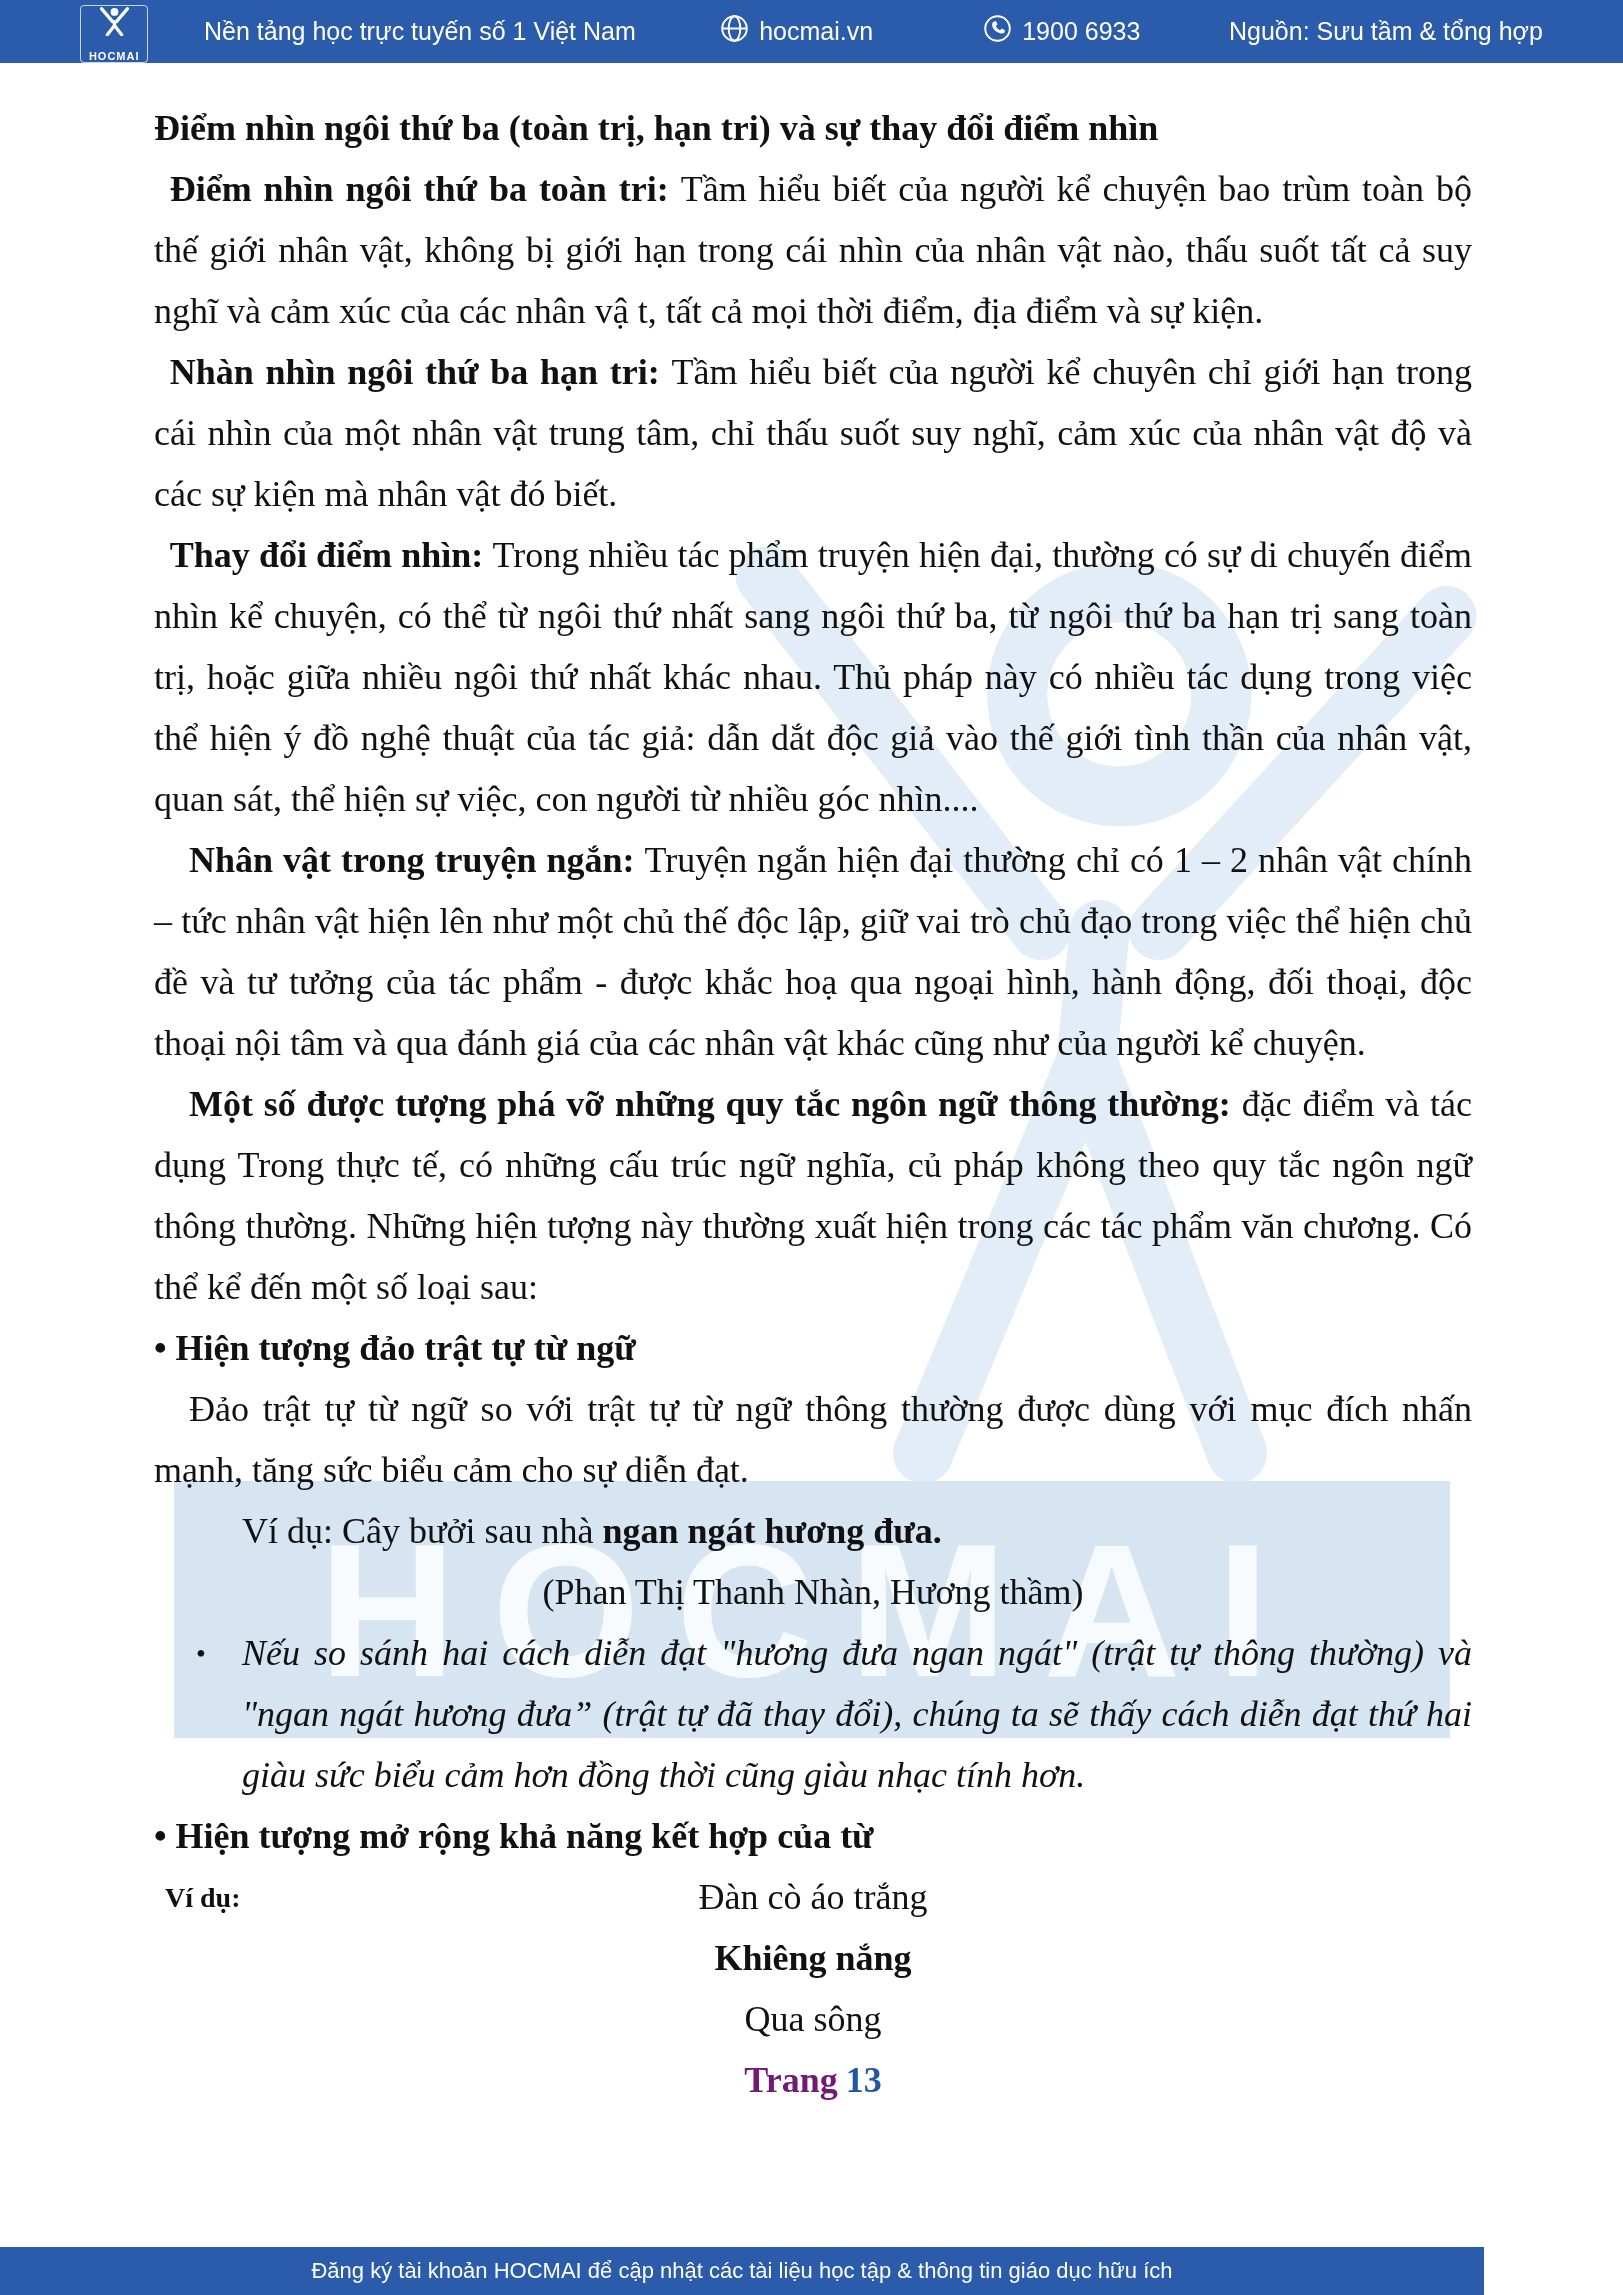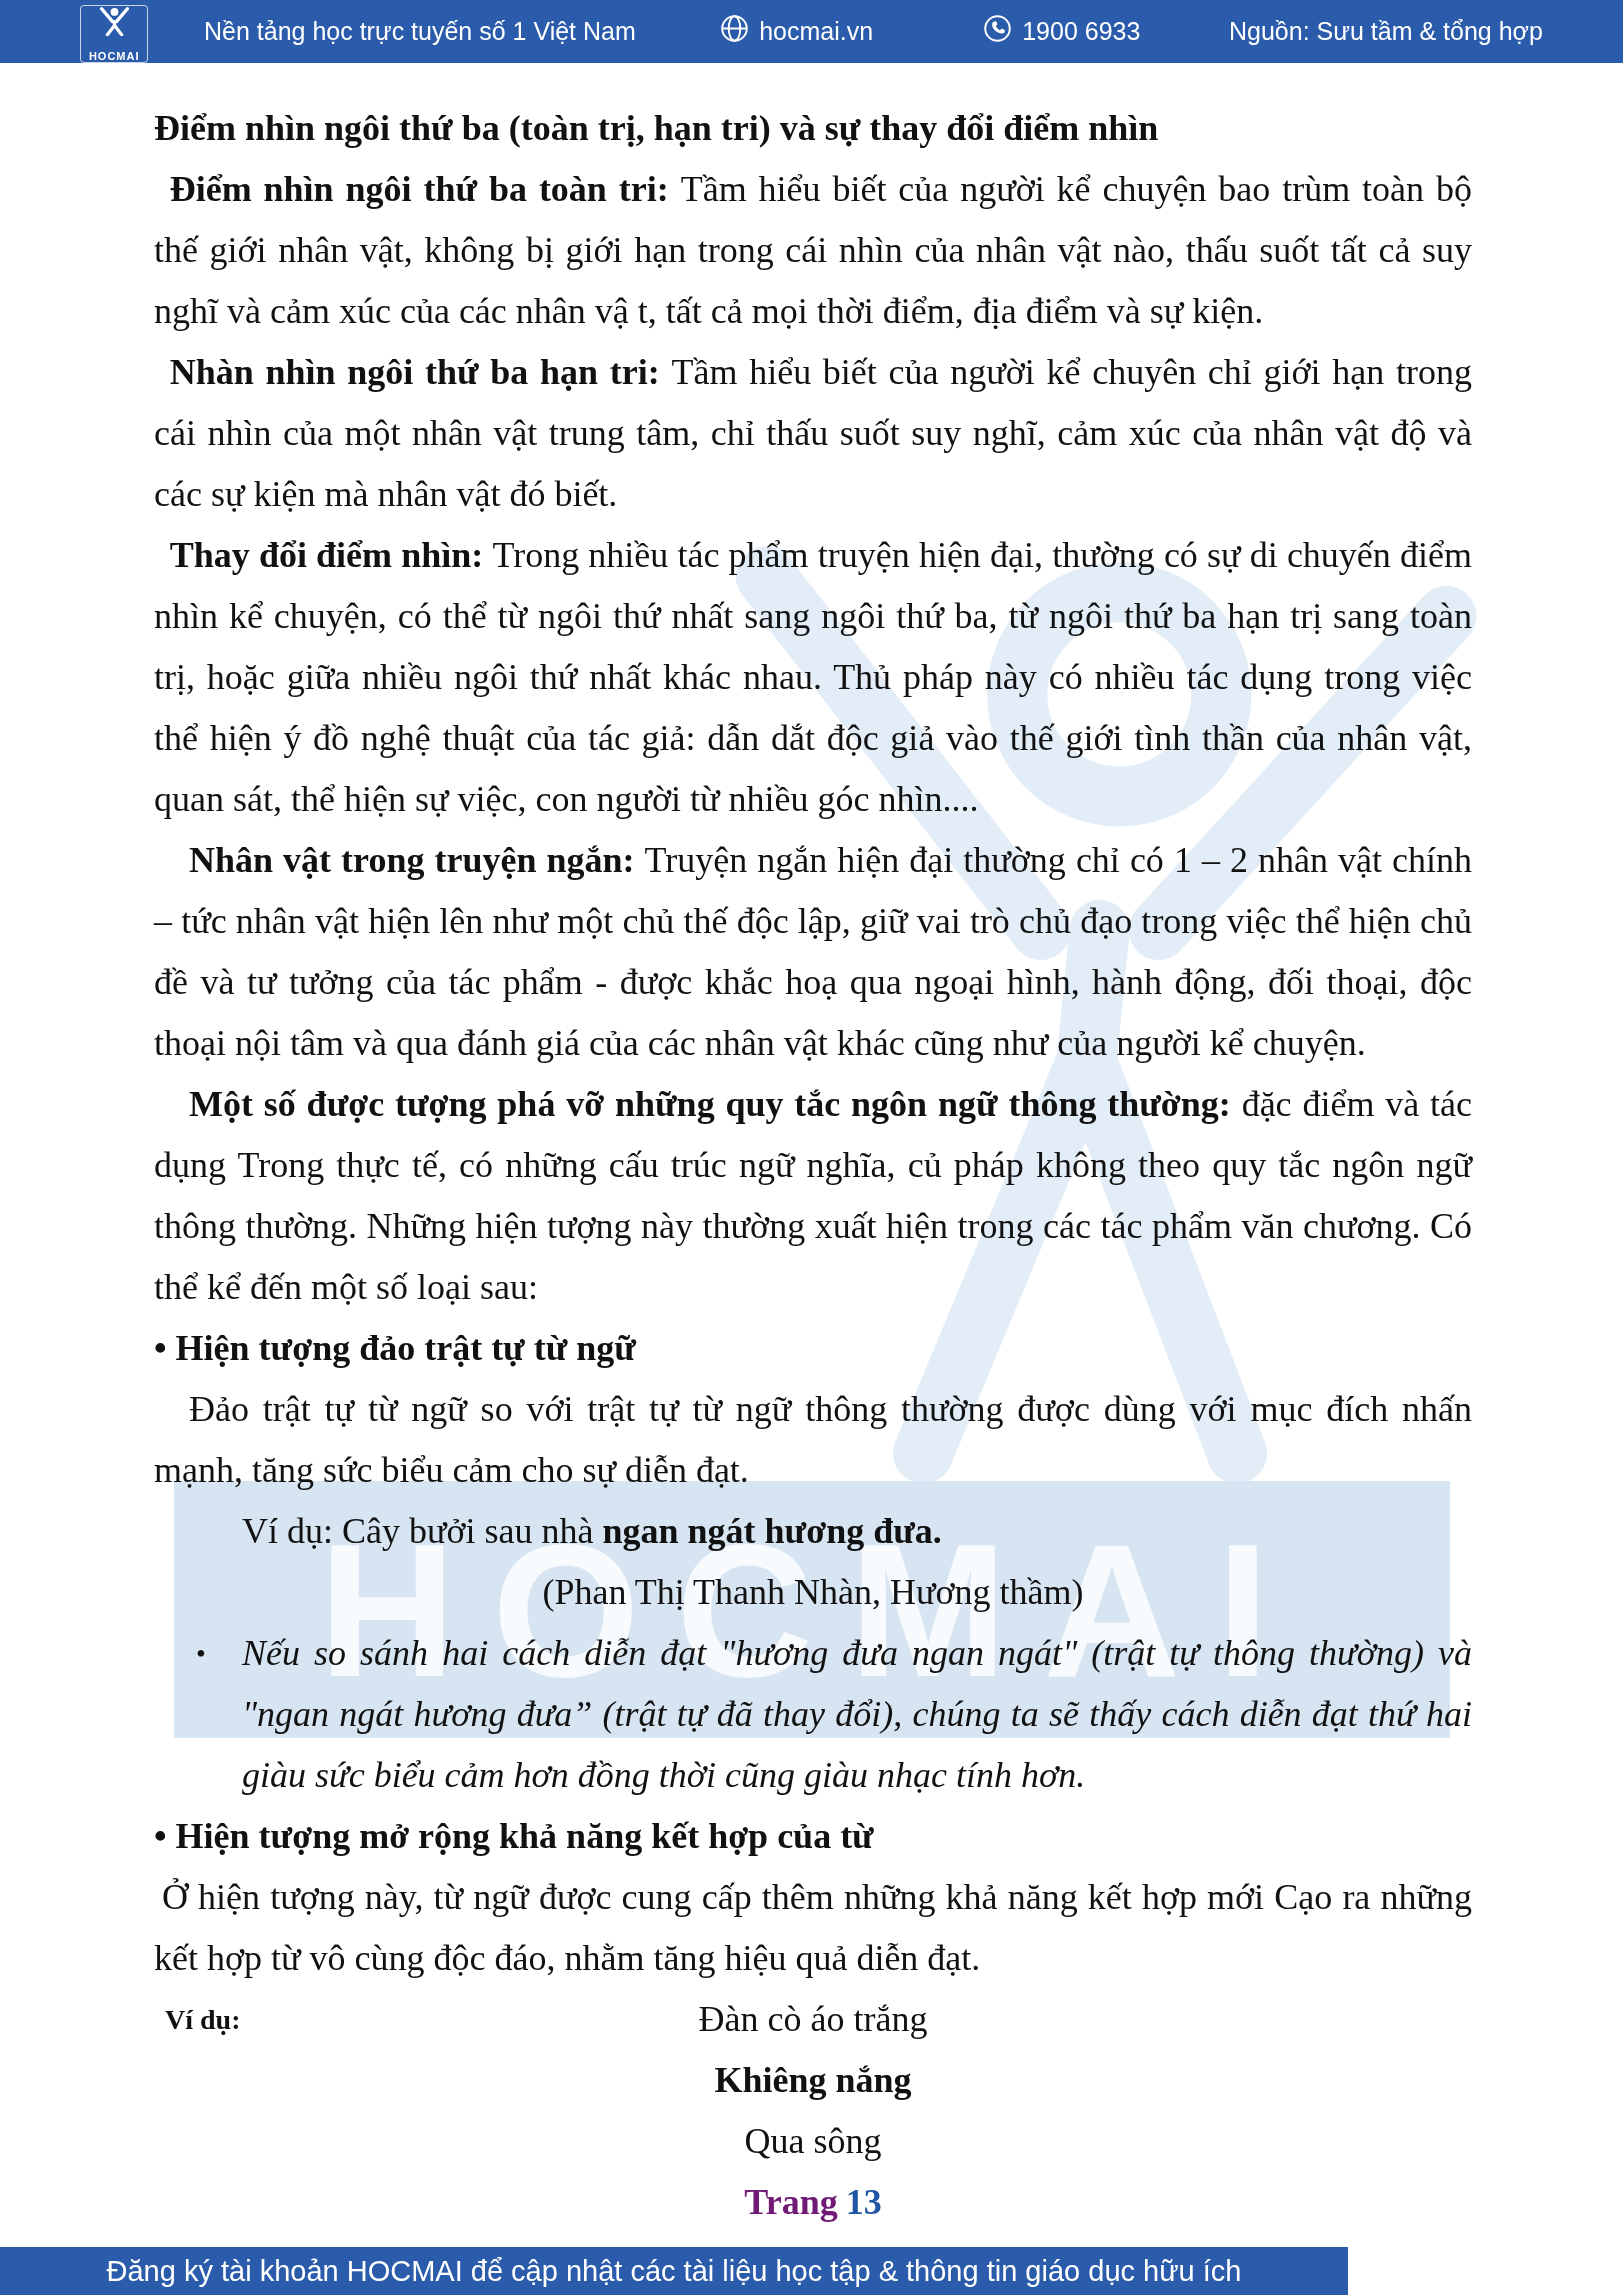--- a/index.html
+++ b/index.html
@@ -82,25 +82,25 @@
   .bullet-text { flex: 1; text-align: justify; font-style: italic; }
   .verse-row { position: relative; }
   .vd-label { position: absolute; left: 11px; top: 0; font-weight: bold; }
   .pagenum { font-weight: bold; font-size: 27px; }
   .pagenum .red  { color: #701a75; margin-right: 8px; }
   .pagenum .blue { color: #2156a5; }
 
   
   .bottombar {
     position: absolute; left: 0; bottom: 0;
-    width: 1348px; height: 48px;
+    width: 1484px; height: 48px;
     background: #2b5cab;
     color: #ffffff;
     font-family: "Liberation Sans", sans-serif;
-    font-size: 29px;
+    font-size: 22px;
     display: flex; align-items: center; justify-content: center;
     z-index: 6;
   }
 </style>
 </head>
 <body>
 
 <header class="topbar">
   <div class="hitem logo-wrap">
     <span>
@@ -185,21 +185,20 @@
 
   <p class="centered">(Phan Thị Thanh Nhàn, Hương thầm)</p>
 
   <div class="bullet-row">
     <span class="bullet-glyph">•</span>
     <p class="bullet-text">Nếu so sánh hai cách diễn đạt "hương đưa ngan ngát" (trật tự thông thường) và "ngan ngát hương đưa” (trật tự đã thay đổi), chúng ta sẽ thấy cách diễn đạt thứ hai giàu sức biểu cảm hơn đồng thời cũng giàu nhạc tính hơn.</p>
   </div>
 
   <p class="bullet-head">• Hiện tượng mở rộng khả năng kết hợp của từ</p>
 
-  <p class="para ind-xs">Ở hiện tượng này, từ ngữ được cung cấp thêm những khả năng kết hợp mới Cạo ra những kết hợp từ vô cùng độc đáo, nhằm tăng hiệu quả diễn đạt.</p>
 
   <div class="verse-row">
     <b class="vd-label">Ví dụ:</b>
     <p class="centered">Đàn cò áo trắng</p>
   </div>
   <p class="centered bold">Khiêng nắng</p>
   <p class="centered">Qua sông</p>
 
   <p class="centered pagenum"><span class="red">Trang</span><span class="blue">13</span></p>
 

